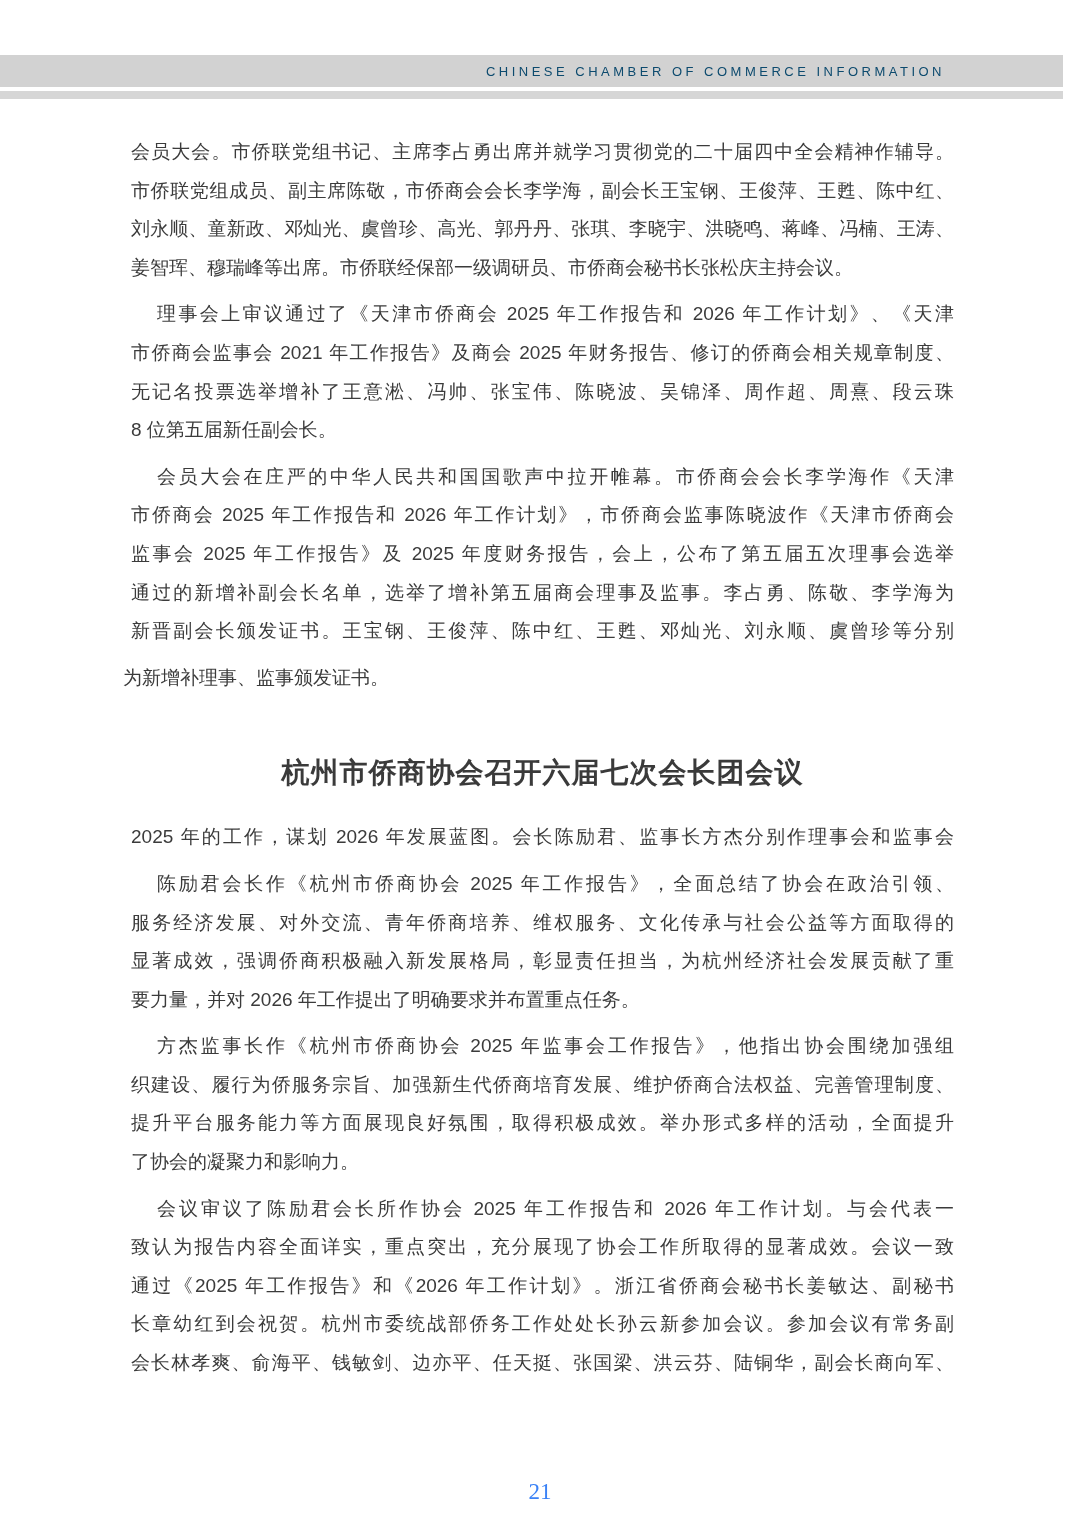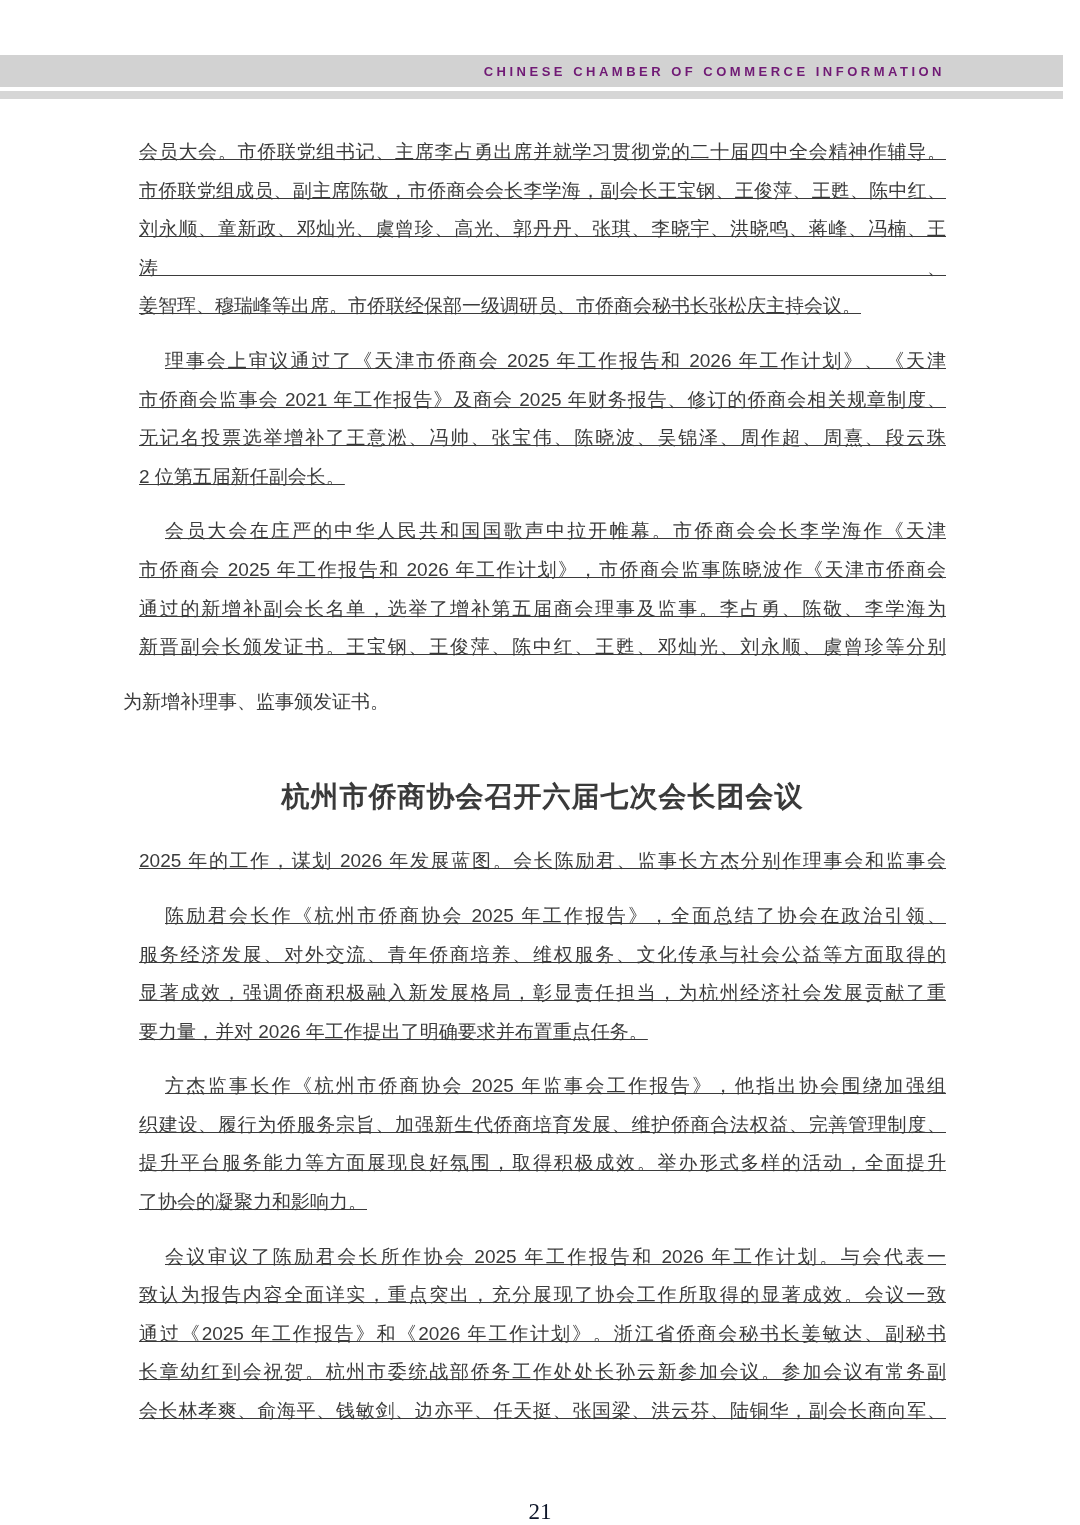--- a/index.html
+++ b/index.html
@@ -11,47 +11,47 @@
     font-family:"Liberation Sans","DejaVu Sans",sans-serif;
     color:#3b3b3b;
   }
   .banner{
     margin-top:55px;height:32px;margin-right:17px;
     background:#d2d2d2;
     display:flex;align-items:center;justify-content:flex-end;
     padding-right:118px;box-sizing:border-box;
   }
   .banner-text{
-    font-size:13px;font-weight:bold;letter-spacing:3.5px;color:#701a75;
+    font-size:13px;font-weight:normal;letter-spacing:3.5px;color:#0c4a6e;
     white-space:nowrap;
   }
   .banner-thin{
     margin-top:4px;height:8px;margin-right:17px;background:#d6d6d6;
   }
   .content{
     margin:34px 118px 0 123px;
     font-size:19px;
     line-height:38.6px;
   }
-  .para{margin:16px;text-decoration:underline;}
+  .para{margin:8px;}
   .line{min-height:38.6px;}
   .j{text-align:justify;text-align-last:justify;}
   .l{text-align:left;}
   .ind{text-indent:26px;}
   .src{display:flex;justify-content:space-between;align-items:flex-end;}
   .heading{
     font-size:28px;font-weight:bold;color:#3a3a3a;
     text-align:center;line-height:40px;letter-spacing:1px;
     margin:56px 0 25px 0;
   }
   .page-number{
-    position:absolute;bottom:0;left:0;width:100%;
+    position:absolute;bottom:20px;left:0;width:100%;
     text-align:center;
     font-family:"Liberation Serif","DejaVu Serif",serif;
-    font-size:23px;color:#0f172a;
+    font-size:23px;color:#3b82f6;
   }
 </style>
 </head>
 <body>
 
 <div class="page">
 
   <div class="banner">
     <span class="banner-text">CHINESE CHAMBER OF COMMERCE INFORMATION</span>
   </div>
@@ -63,26 +63,27 @@
       <div class="line j">会员大会。市侨联党组书记、主席李占勇出席并就学习贯彻党的二十届四中全会精神作辅导。</div>
       <div class="line j">市侨联党组成员、副主席陈敬，市侨商会会长李学海，副会长王宝钢、王俊萍、王甦、陈中红、</div>
       <div class="line j">刘永顺、童新政、邓灿光、虞曾珍、高光、郭丹丹、张琪、李晓宇、洪晓鸣、蒋峰、冯楠、王涛、</div>
       <div class="line l">姜智珲、穆瑞峰等出席。市侨联经保部一级调研员、市侨商会秘书长张松庆主持会议。</div>
     </div>
 
     <div class="para">
       <div class="line j ind">理事会上审议通过了《天津市侨商会 2025 年工作报告和 2026 年工作计划》、《天津</div>
       <div class="line j">市侨商会监事会 2021 年工作报告》及商会 2025 年财务报告、修订的侨商会相关规章制度、</div>
       <div class="line j">无记名投票选举增补了王意淞、冯帅、张宝伟、陈晓波、吴锦泽、周作超、周熹、段云珠</div>
-      <div class="line l">2 位第五届新任副会长。</div>
+      <div class="line l">8 位第五届新任副会长。</div>
     </div>
 
     <div class="para">
       <div class="line j ind">会员大会在庄严的中华人民共和国国歌声中拉开帷幕。市侨商会会长李学海作《天津</div>
       <div class="line j">市侨商会 2025 年工作报告和 2026 年工作计划》，市侨商会监事陈晓波作《天津市侨商会</div>
+      <div class="line j">监事会 2025 年工作报告》及 2025 年度财务报告，会上，公布了第五届五次理事会选举</div>
       <div class="line j">通过的新增补副会长名单，选举了增补第五届商会理事及监事。李占勇、陈敬、李学海为</div>
       <div class="line j">新晋副会长颁发证书。王宝钢、王俊萍、陈中红、王甦、邓灿光、刘永顺、虞曾珍等分别</div>
     </div>
 
     <div class="line src">
       <span>为新增补理事、监事颁发证书。</span>
     </div>
 
     <h2 class="heading">杭州市侨商协会召开六届七次会长团会议</h2>
 

